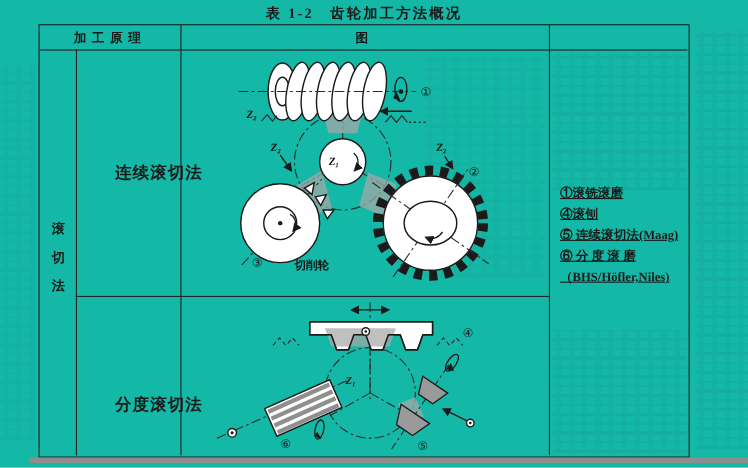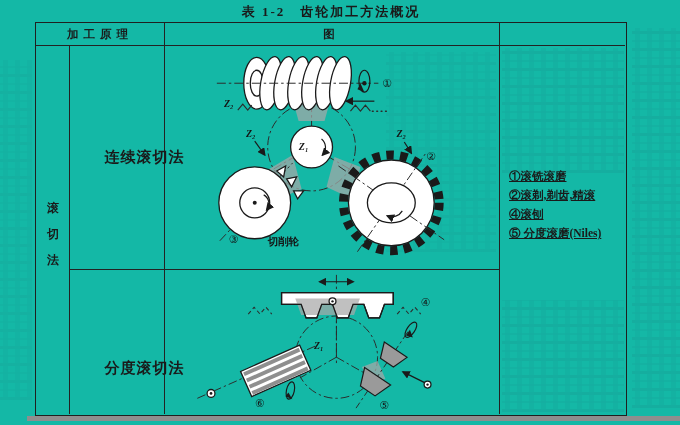--- a/index.html
+++ b/index.html
@@ -62,23 +62,23 @@
 
     <div class="cell head" style="left:0;width:128px;">加工原理</div>
     <div class="cell head" style="left:128px;width:335px;">图</div>
 
     <div class="cell group-cell">滚切法</div>
     <div class="cell prin" style="top:22px;height:224px;">连续滚切法</div>
     <div class="cell prin" style="top:256px;height:179px;">分度滚切法</div>
 
     <div class="methods">
       <div class="mi">①滚铣滚磨</div>
-      <div class="mi">②滚剃,剃齿,精滚</div>
       <div class="mi">④滚刨</div>
-      <div class="mi">⑤ 分度滚磨(Niles)</div>
+      <div class="mi">⑤ 连续滚切法(Maag)</div>
+      <div class="mi">⑥ 分 度 滚 磨 （BHS/Höfler,Niles)</div>
     </div>
 
     <div class="figcell" style="top:22px;height:224px;">
       <svg width="336" height="224" viewBox="0 0 337 224">
         <defs>
           <marker id="m1" viewBox="0 0 10 10" refX="8" refY="5" markerWidth="7" markerHeight="7" orient="auto-start-reverse">
             <path d="M0,0L10,5L0,10z" fill="#1a1a1a"></path>
           </marker>
         </defs>
 

